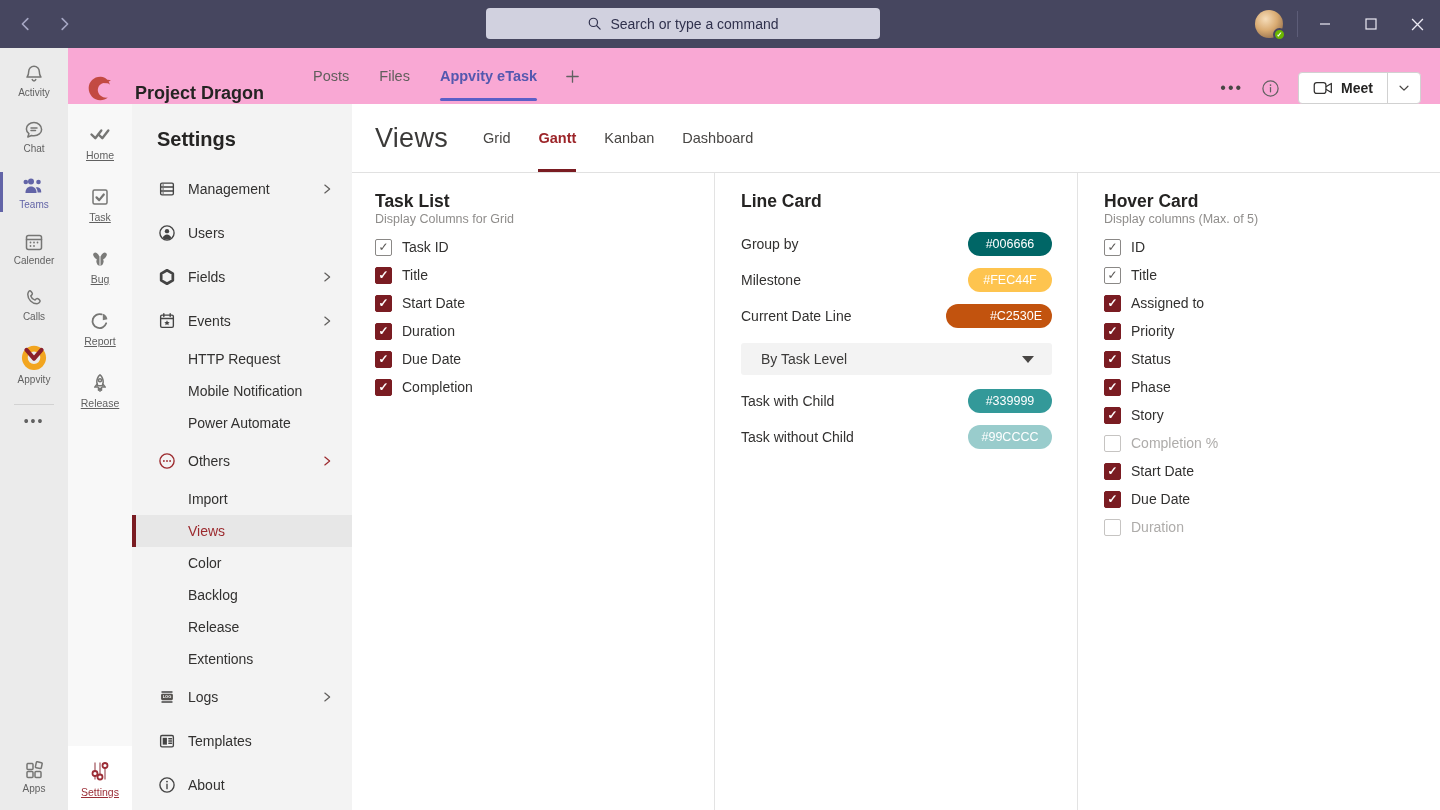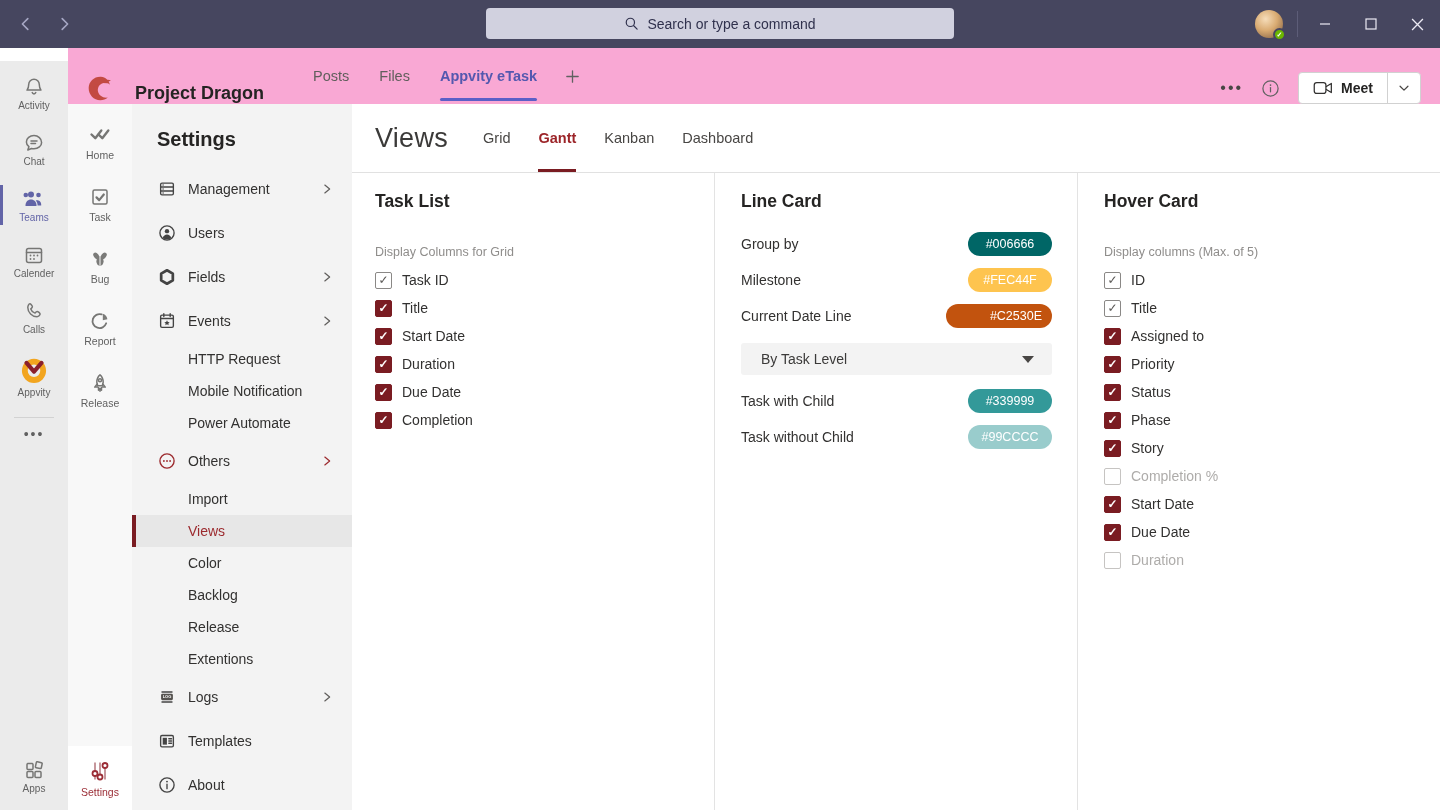--- a/index.html
+++ b/index.html
@@ -4,52 +4,52 @@
 <style>
   * { margin:0; padding:0; box-sizing:border-box; }
   html,body { width:1440px; height:810px; overflow:hidden; }
   body { font-family:"Liberation Sans", sans-serif; background:#fff; color:#323130; }
   .app { position:relative; width:1440px; height:810px; display:flex; flex-direction:column; }
 
   
   .titlebar { position:relative; height:48px; background:#46465f; flex:0 0 48px; display:flex; align-items:center; }
   .tb-nav { display:flex; align-items:center; gap:10px; padding-left:12px; }
   .tb-navbtn { width:28px; height:28px; display:flex; align-items:center; justify-content:center; cursor:pointer; }
-  .tb-search { position:absolute; left:486px; top:8px; width:468px; height:31px; background:#d1d1df; border-radius:4px;
+  .tb-search { position:absolute; left:486px; top:8px; width:394px; height:31px; background:#d1d1df; border-radius:4px;
                display:flex; align-items:center; justify-content:center; gap:8px; color:#30314d; font-size:14px; cursor:text; }
   .tb-right { position:absolute; right:0; top:0; height:48px; display:flex; align-items:center; }
   .avatar-wrap { position:relative; width:28px; height:28px; margin-right:14px; cursor:pointer; }
   .avatar { width:28px; height:28px; border-radius:50%;
             background:radial-gradient(circle at 38% 32%, #f6ddba 0%, #d9ab72 45%, #9a7450 80%, #6e5138 100%); }
   .presence { position:absolute; right:-3px; bottom:-3px; width:13px; height:13px; border-radius:50%; background:#6bb700;
               border:2px solid #46465f; color:#fff; font-size:7px; line-height:9px; text-align:center; font-weight:bold; }
   .tb-divider { width:1px; height:26px; background:#5d5d78; margin-right:4px; }
   .winbtn { width:46px; height:48px; display:flex; align-items:center; justify-content:center; cursor:pointer; }
 
   
   .workspace { flex:1; display:flex; min-height:0; }
 
   
-  .rail { width:68px; background:#ebebeb; display:flex; flex-direction:column; align-items:center; padding-top:6px;margin-top:13px; }
+  .rail { width:68px; background:#ebebeb; display:flex; flex-direction:column; align-items:center; padding-top:6px; }
   .rail-item { position:relative; width:100%; height:52px; margin-bottom:4px; display:flex; flex-direction:column;
                align-items:center; justify-content:center; cursor:pointer; color:#484644; }
   .rail-item .rail-label { font-size:10px; margin-top:2px; color:#616161; }
   .rail-item.active { color:#6264a7; }
   .rail-item.active .rail-label { color:#6264a7; }
   .rail-item.active::before { content:""; position:absolute; left:0; top:6px; bottom:6px; width:3px; background:#6264a7; }
   .rail-item.tall { height:58px;text-align:center; }
   .rail-divider { width:40px; height:1px; background:#d2d2d2; margin:8px 0; }
   .rail-dots { color:#616161; font-size:14px; letter-spacing:2px; cursor:pointer; height:24px; }
   .rail-bottom { margin-top:auto; margin-bottom:4px; width:100%; }
 
   
   .app-rail { width:64px; background:#f8f8f8; display:flex; flex-direction:column; align-items:center; padding-top:10px; }
   .app-item { width:100%; height:56px; margin-bottom:6px; display:flex; flex-direction:column; align-items:center;
               justify-content:center; cursor:pointer; color:#767674; }
-  .app-item .app-label { font-size:10.5px; margin-top:3px; color:#616161; }
+  .app-item .app-label { font-size:10.5px; margin-top:3px; color:#616161;text-decoration:underline; }
   .app-item.settings { margin-top:auto; margin-bottom:0; height:64px; background:#ffffff; color:#9b2d36; }
   .app-item.settings .app-label { color:#9b2d36; }
 
   
   .right-stack { flex:1; display:flex; flex-direction:column; min-width:0; }
   .team-header { height:56px; flex:0 0 56px; background:#f9a8d4; display:flex; align-items:flex-end; }
   .team-logo { margin-left:17px; width:30px; height:30px; flex:0 0 30px; }
   .team-name { margin-left:20px; font-size:18px; font-weight:bold; color:#252423; white-space:nowrap; }
   .channel-tabs { display:flex; align-items:stretch; height:100%; margin-left:34px; }
   .ctab { position:relative; display:flex; align-items:center; margin:0 15px; font-size:14.5px; color:#605e5c; cursor:pointer; }
@@ -84,21 +84,21 @@
   .page-title { font-size:27px; font-weight:300; color:#3b3a39; align-self:center; letter-spacing:.3px; }
   .view-tabs { display:flex; align-items:stretch; margin-left:21px; }
   .vtab { position:relative; display:flex; align-items:center; margin:0 14px; font-size:14.5px; color:#484644; cursor:pointer; }
   .vtab.active { color:#9c2428; font-weight:bold; }
   .vtab.active::after { content:""; position:absolute; left:0; right:0; bottom:0; height:3px; background:#7a1c22; }
   .columns { flex:1; display:flex; min-height:0; }
   .col { width:362px; flex:0 0 362px; padding:18px 25px 0 23px; }
   .col + .col { border-left:1px solid #e3e3e3; width:363px; flex:0 0 363px; padding-left:26px; }
   .col:last-child { flex:1 1 auto; }
   .col-title { font-size:17.5px; font-weight:bold; color:#252423; }
-  .hint { font-size:12.5px; color:#8f8d8b; margin-top:33px; }
+  .hint { font-size:12.5px; color:#8f8d8b; margin-top:0; }
 
   
   .cb-list { margin-top:7px; }
   .cb-row { display:flex; align-items:center; height:28px; gap:10px; cursor:pointer; }
   .cb-box { width:17px; height:17px; border-radius:2px; display:flex; align-items:center; justify-content:center; flex:0 0 17px; }
   .cb-label { font-size:14px; color:#323130; }
   .cb-row[data-state="checked"] .cb-box { background:#7a1c22; border:1px solid #7a1c22; }
   .cb-row[data-state="checked"] .cb-box::after { content:"✓"; color:#fff; font-size:12px; font-weight:bold; line-height:1; }
   .cb-row[data-state="neutral"] .cb-box { background:#fff; border:1px solid #8a8886; }
   .cb-row[data-state="neutral"] .cb-box::after { content:"✓"; color:#5a5856; font-size:12px; line-height:1; }

